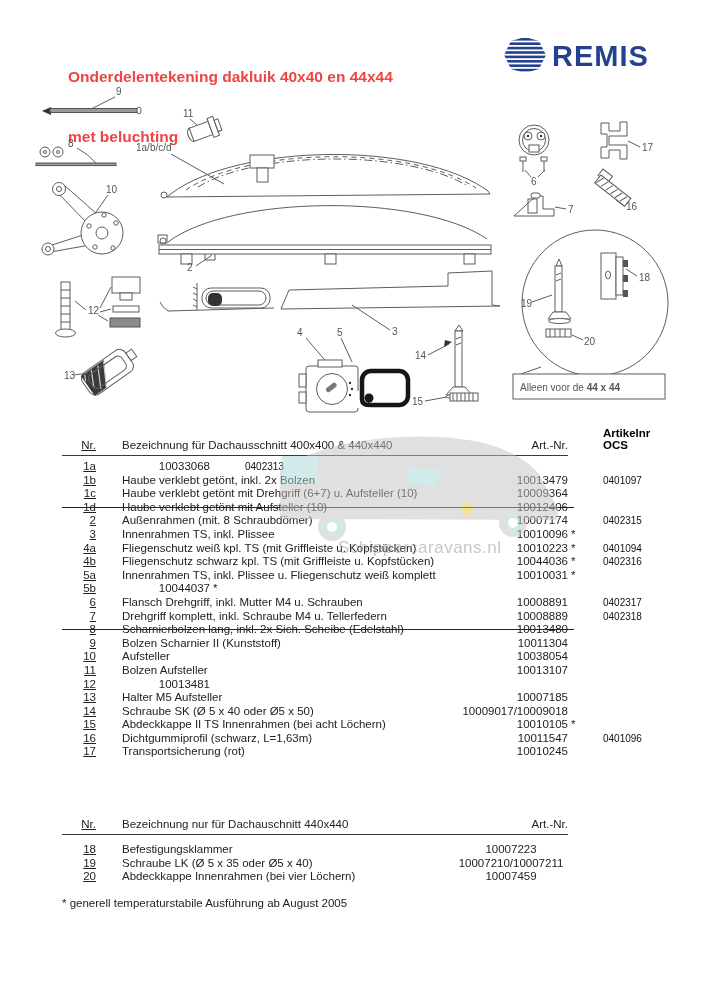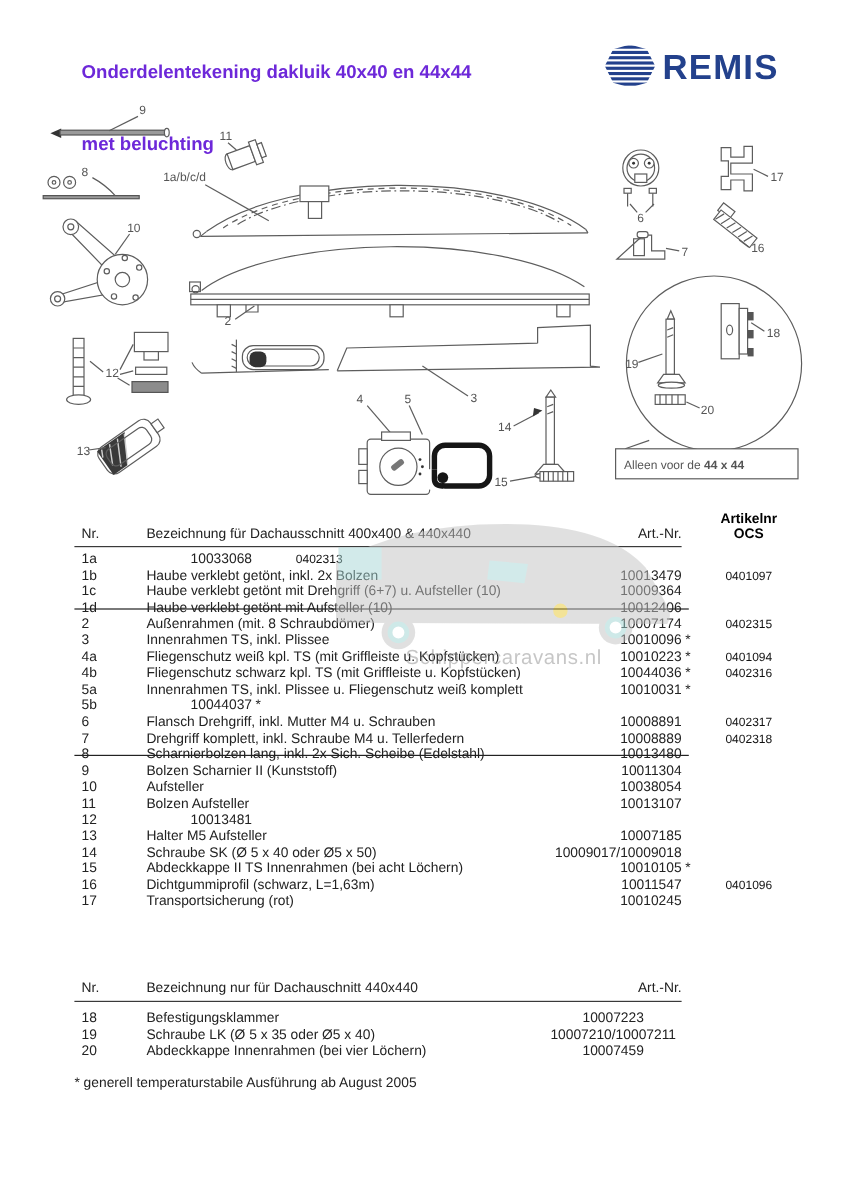--- a/index.html
+++ b/index.html
@@ -1,45 +1,45 @@
 <!DOCTYPE html>
 <html><head>
 <meta charset="utf-8">
 <style>
   html,body{margin:0;padding:0;}
   body{width:704px;height:1000px;position:relative;background:#fff;
        font-family:"Liberation Sans",sans-serif;color:#1f1f1f;overflow:hidden;}
 
   
-  .title{position:absolute;left:68px;top:11px;font-size:15.5px;font-weight:bold;
-         line-height:20px;color:#6d28d9;white-space:pre;}
+  .title{position:absolute;left:68px;top:27px;font-size:15.5px;font-weight:bold;
+         line-height:20px;color:#ef4444;white-space:pre;}
 
   
   .logo{position:absolute;left:502px;top:36px;}
 
   
   .diagram{position:absolute;left:0;top:85px;}
   .diagram text{font-size:10px;fill:#555;}
   .ln{stroke:#5d5d5d;stroke-width:1;fill:none;}
   .fillw{fill:#fff;stroke:#5d5d5d;stroke-width:1;}
   .dk{fill:#333;stroke:none;}
 
   
   .tbl{position:absolute;left:68px;font-size:11.5px;color:#222;}
   .thead{display:flex;height:14px;align-items:flex-end;}
   .hline{position:absolute;left:-6px;width:506px;border-top:1.2px solid #3a3a3a;}
   .rows{margin-top:9px;}
   .tr{display:flex;height:13.6px;line-height:13.6px;position:relative;white-space:nowrap;}
   .c{display:block;}
-  .nr{width:28px;flex:none;}
+  .nr{width:28px;text-align:right;flex:none;text-decoration:underline;}
   .desc{width:332px;padding-left:26px;flex:none;overflow:visible;}
   .art{width:114px;text-align:right;flex:none;}
   .art2{width:114px;text-align:center;flex:none;}
   .star{width:12px;padding-left:3px;flex:none;}
-  .ocs{width:66px;margin-left:8px;font-size:10px;color:#111;flex:none;text-align:center;}
+  .ocs{width:66px;margin-left:20px;font-size:10px;color:#111;flex:none;}
   .h-ocs{font-weight:bold;font-size:11.5px;color:#000;}
   .struck::after{content:'';position:absolute;left:-6px;top:6.3px;width:512px;
                  border-top:1.3px solid #222;}
   .footnote{position:absolute;left:62px;top:897px;font-size:11.5px;color:#222;}
 
   
   .wm{position:absolute;left:270px;top:423px;opacity:0.5;pointer-events:none;}
   .wm text{font-size:17px;fill:#8f8f8f;letter-spacing:0.5px;}
 </style>
 </head>

